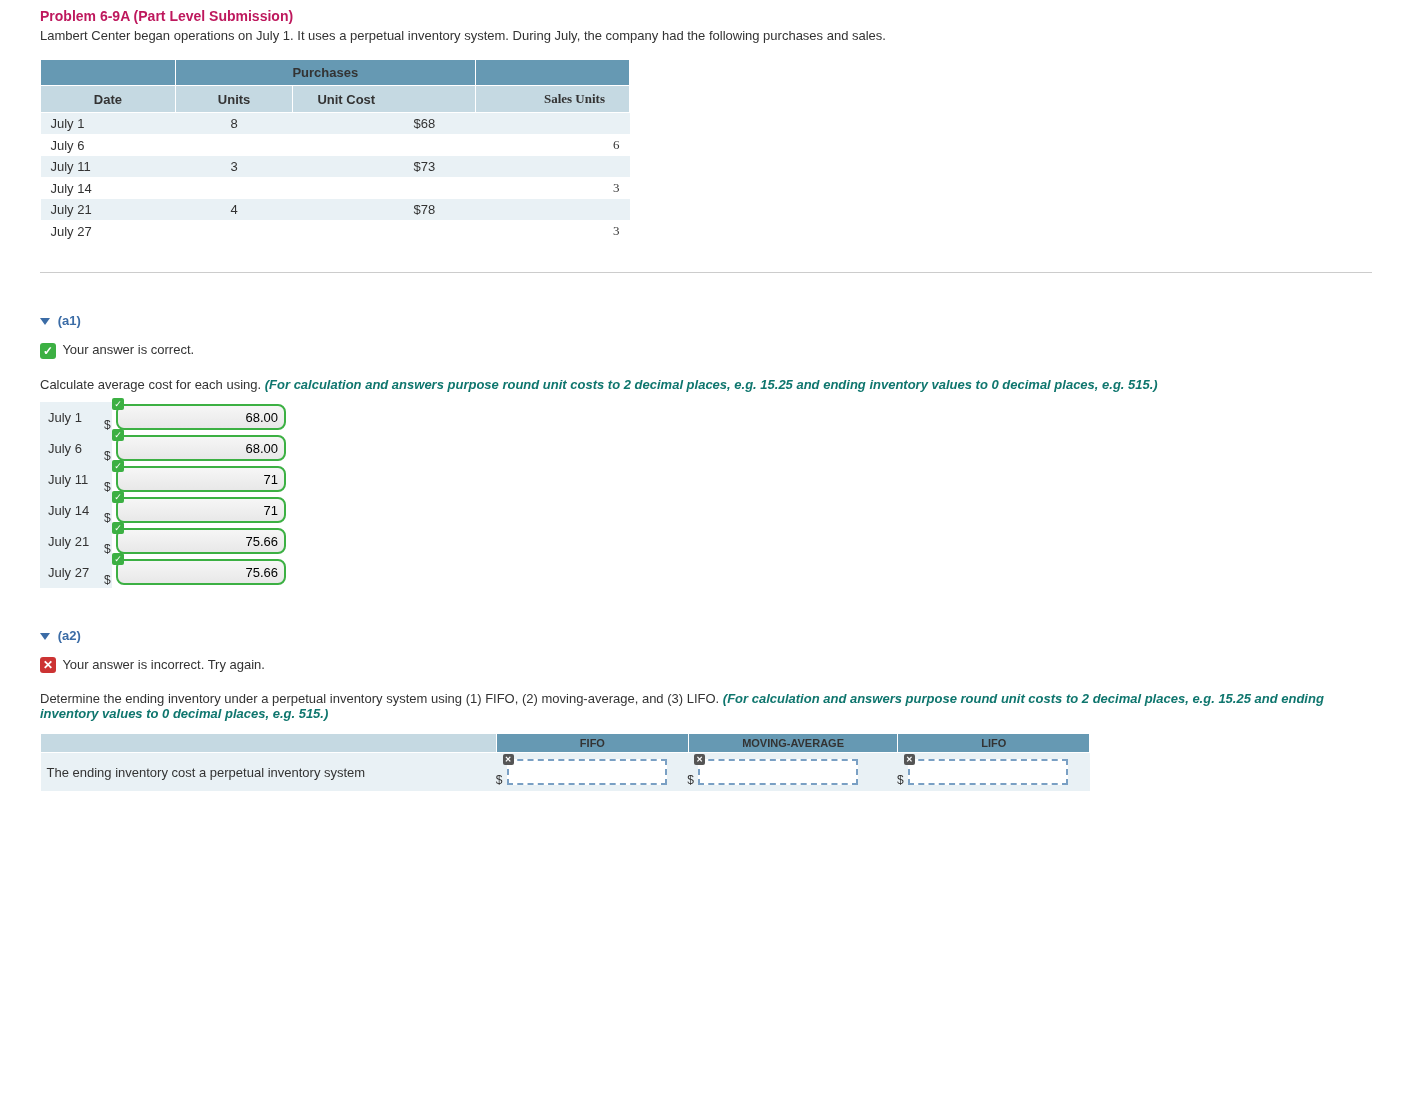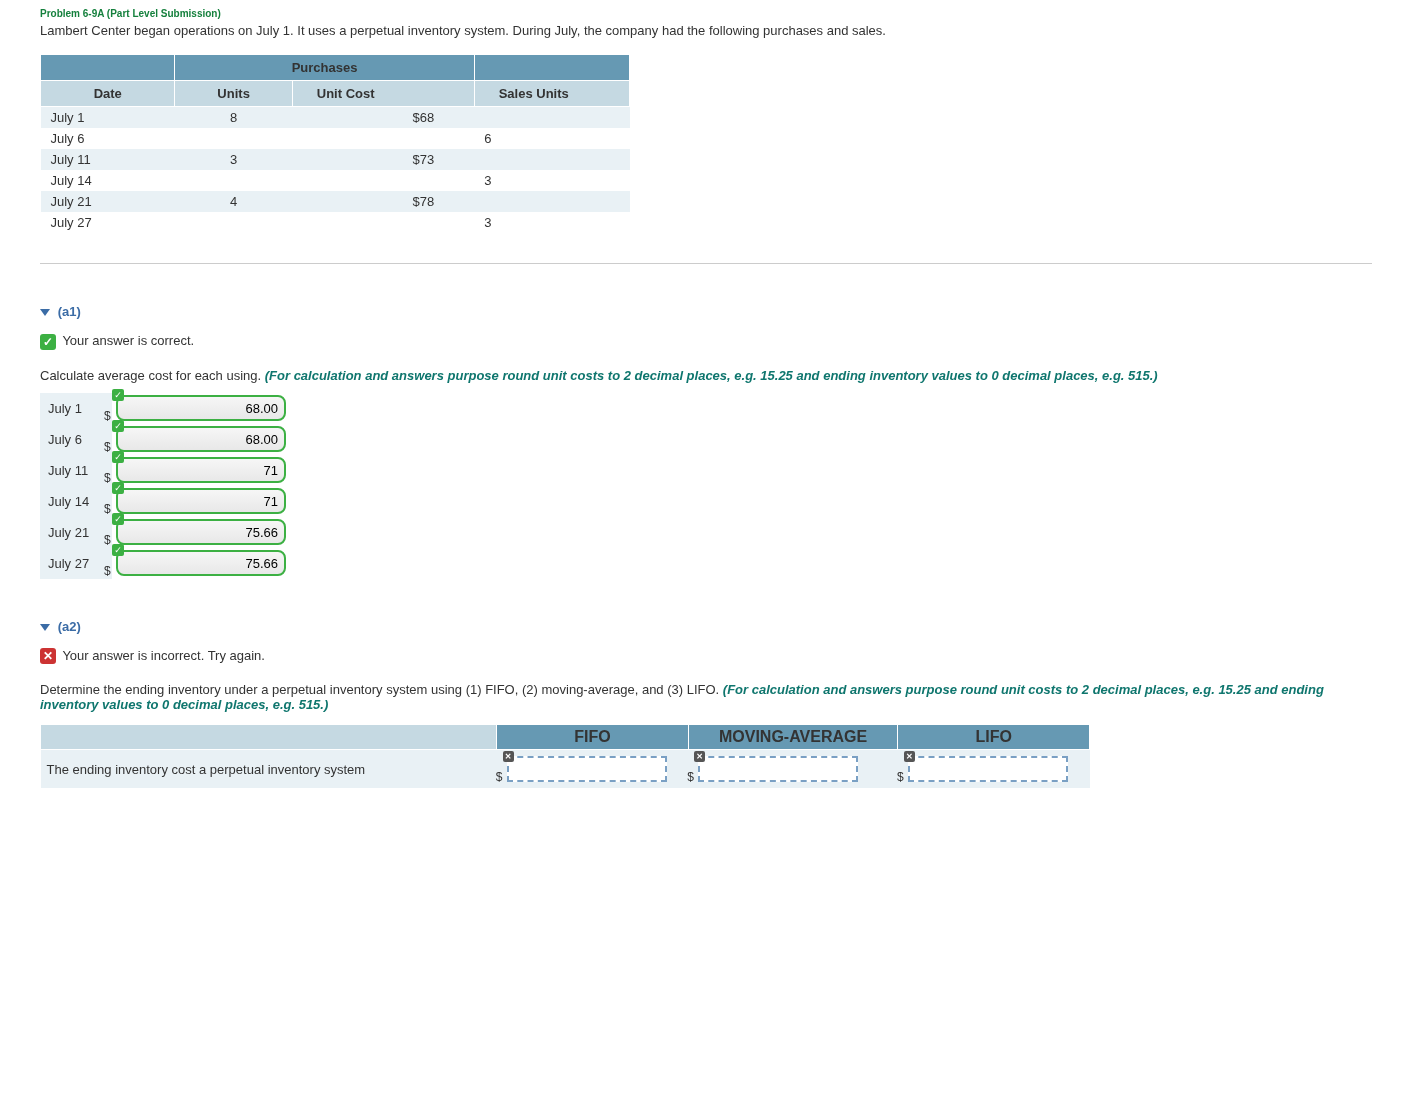--- a/index.html
+++ b/index.html
@@ -4,23 +4,23 @@
 <style>
   body {
     font-family: Verdana, Geneva, sans-serif;
     font-size: 13px;
     color: #333;
     margin: 0;
     padding: 8px 40px 40px 40px;
     background: #fff;
   }
   .problem-title {
-    color: #15803d;
-    font-weight: bold;
-    font-size: 10px;
+    color: #be185d;
+    font-weight: bold;
+    font-size: 14px;
     margin-bottom: 4px;
   }
   .intro-text {
     margin-bottom: 16px;
   }
   table.data-table {
     border-collapse: collapse;
     margin-bottom: 30px;
     width: 590px;
   }
@@ -43,21 +43,21 @@
   }
   table.data-table tr.row-even td {
     background: #e9f1f5;
   }
   table.data-table tr.row-odd td {
     background: #ffffff;
   }
   .col-date { text-align: left; width: 120px; }
   .col-units { text-align: center; width: 90px; }
   .col-unitcost { text-align: right; width: 170px; padding-right: 40px !important; }
-  .col-sales { text-align: left; width: 150px; }
+  .col-sales { text-align: right; width: 150px; font-family: Liberation Serif, serif; }
   hr.sep {
     border: none;
     border-top: 1px solid #ccc;
     margin: 8px 0 40px 0;
   }
   .section-toggle {
     color: #3b6ca6;
     font-weight: bold;
     font-size: 13px;
     margin-bottom: 14px;
@@ -147,21 +147,21 @@
 
   table.fifo-table {
     border-collapse: collapse;
     margin-top: 12px;
     width: 1050px;
   }
   table.fifo-table th {
     background: #6699b3;
     border: 1px solid #fff;
     font-weight: bold;
-    font-size: 16px;
+    font-size: 11px;
     padding: 3px 6px;
     text-align: center;
   }
   table.fifo-table th.blank-head { background: #c5d9e2; }
   table.fifo-table td {
     background: #e9f1f5;
     padding: 6px 6px;
     font-size: 13px;
   }
   .input-wrong-wrap {

